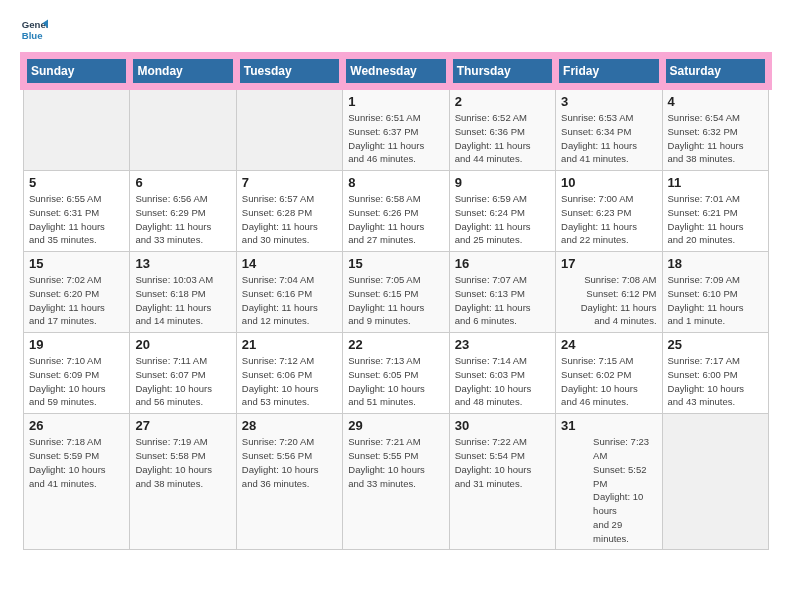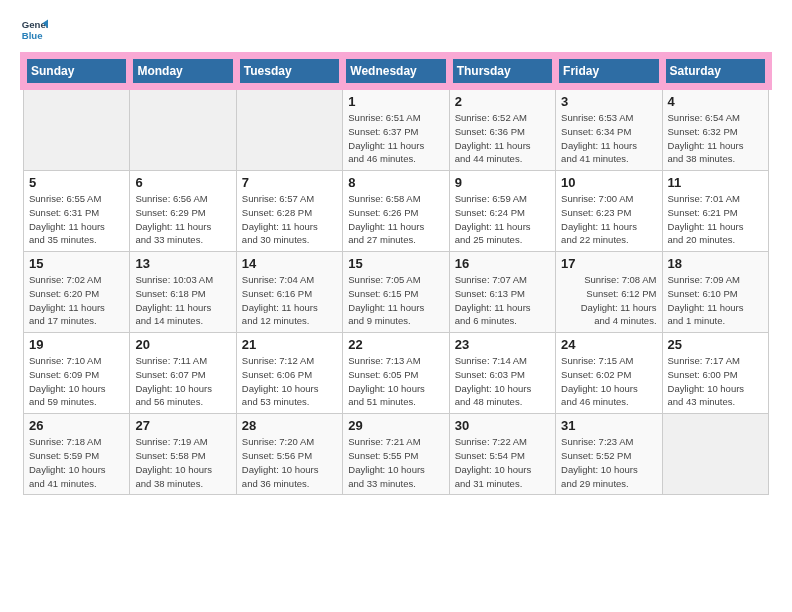--- a/index.html
+++ b/index.html
@@ -330,21 +330,21 @@
           </td>
           <td>
             <span class="day-num">30</span>
             <div class="day-info" style="white-space: pre-line;">Sunrise: 7:22 AM
 Sunset: 5:54 PM
 Daylight: 10 hours
 and 31 minutes.</div>
           </td>
           <td>
             <span class="day-num">31</span>
-            <div class="day-info" style="white-space: pre-line;">Sunrise: 7:23 AM
+            <div class="day-info" style="white-space: pre-line; margin-left: 32px;">Sunrise: 7:23 AM
 Sunset: 5:52 PM
 Daylight: 10 hours
 and 29 minutes.</div>
           </td>
           <td class="empty-cell"></td>
         </tr>
       </tbody>
   </table>
 </div>
 

